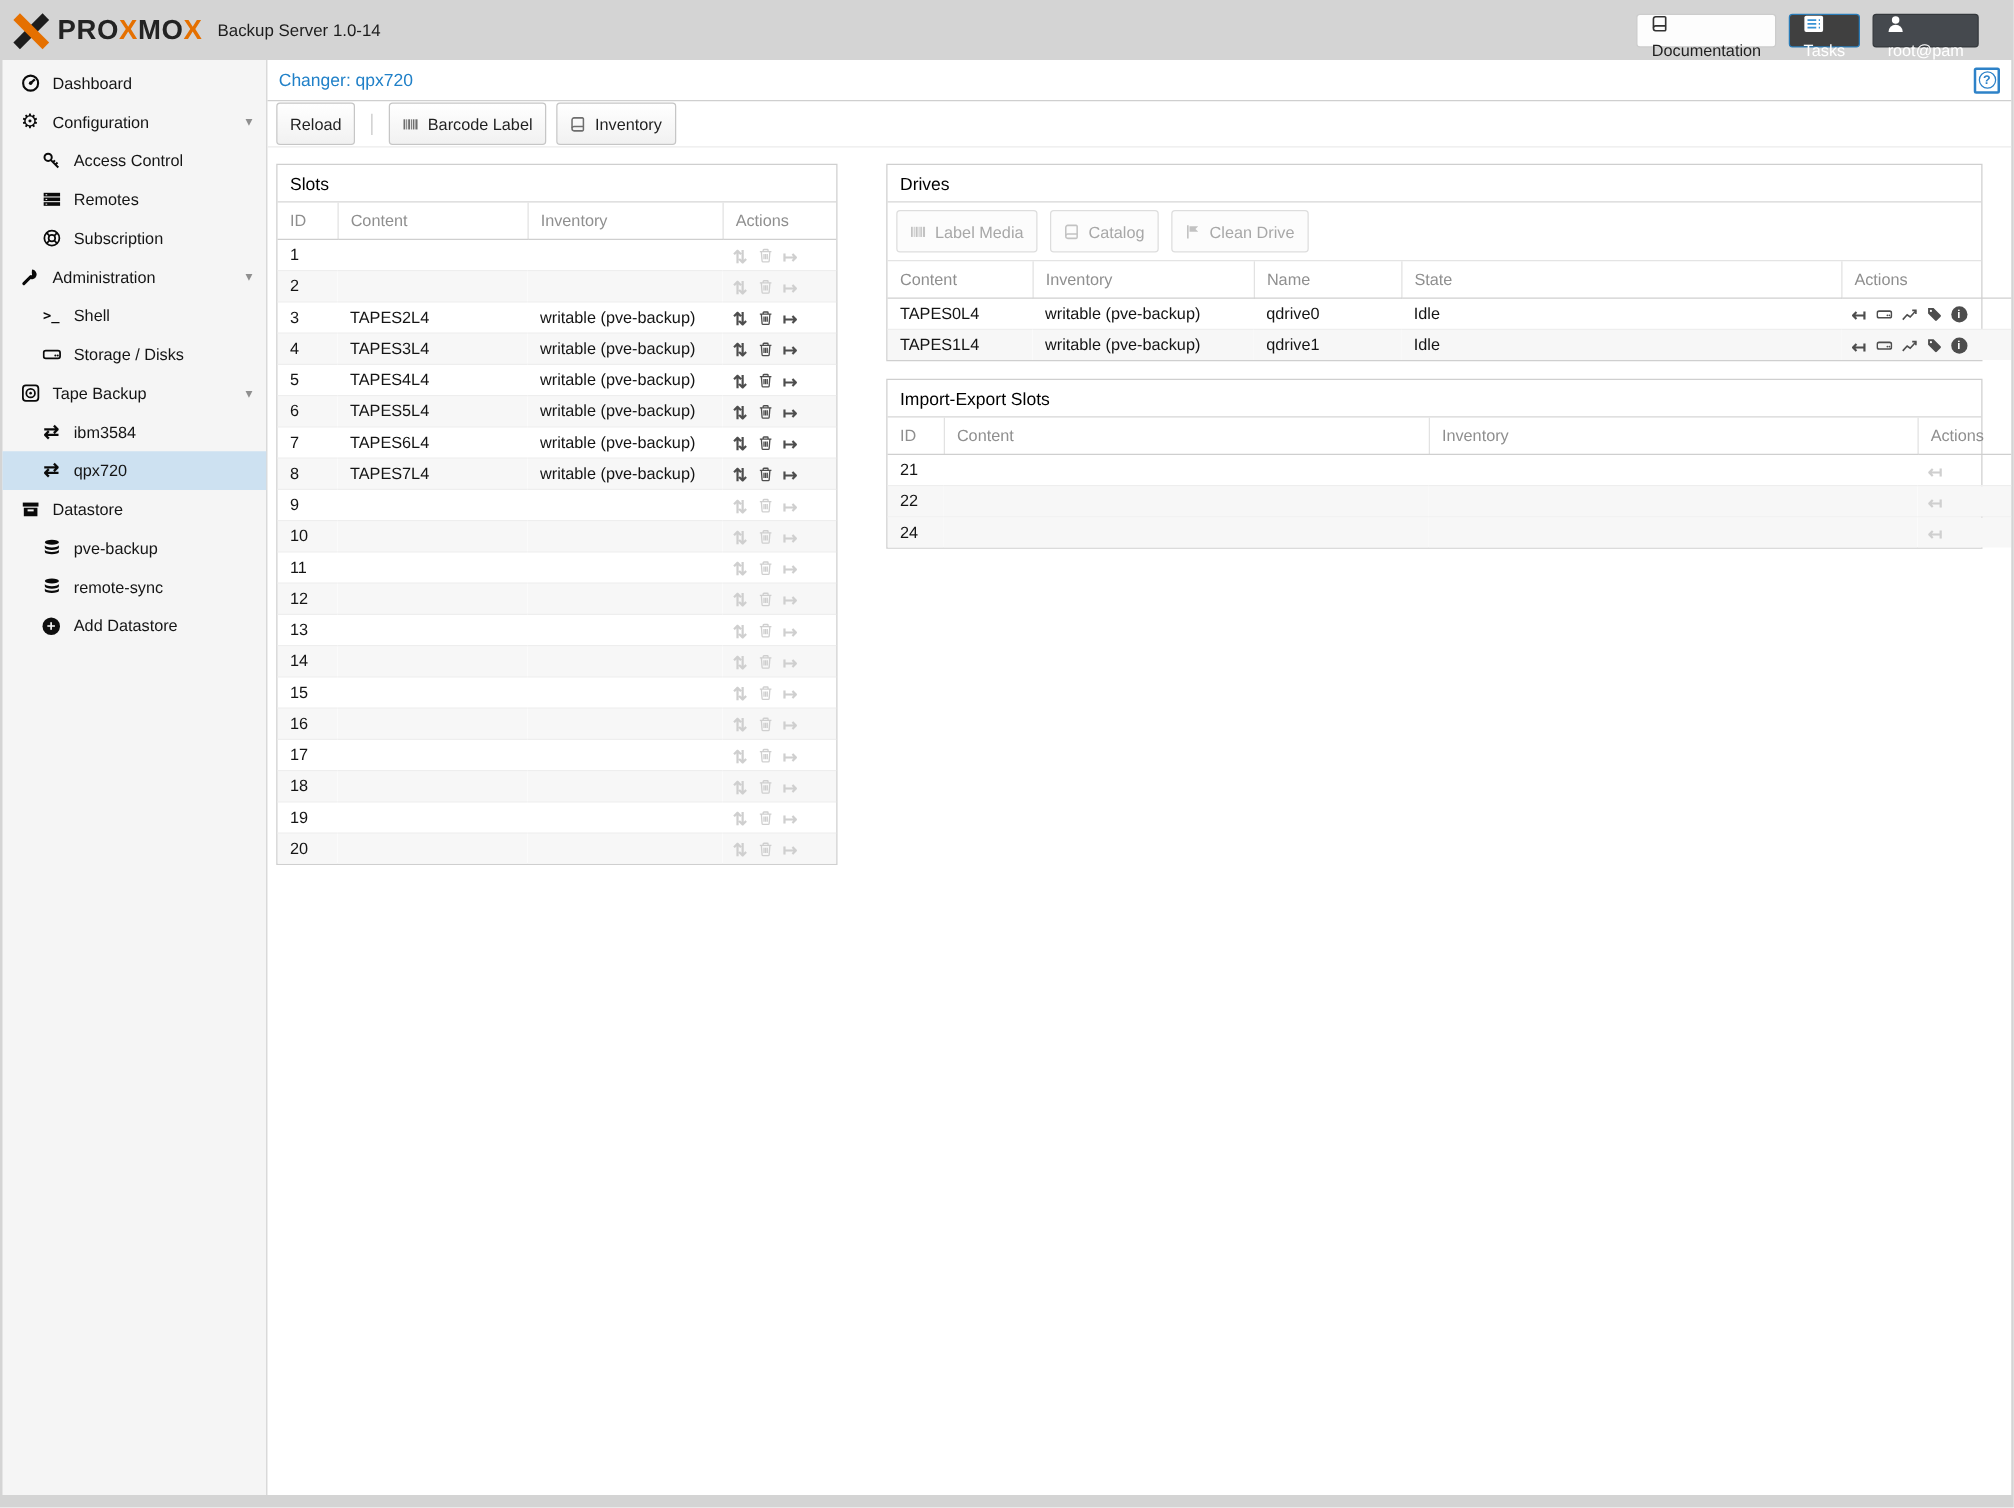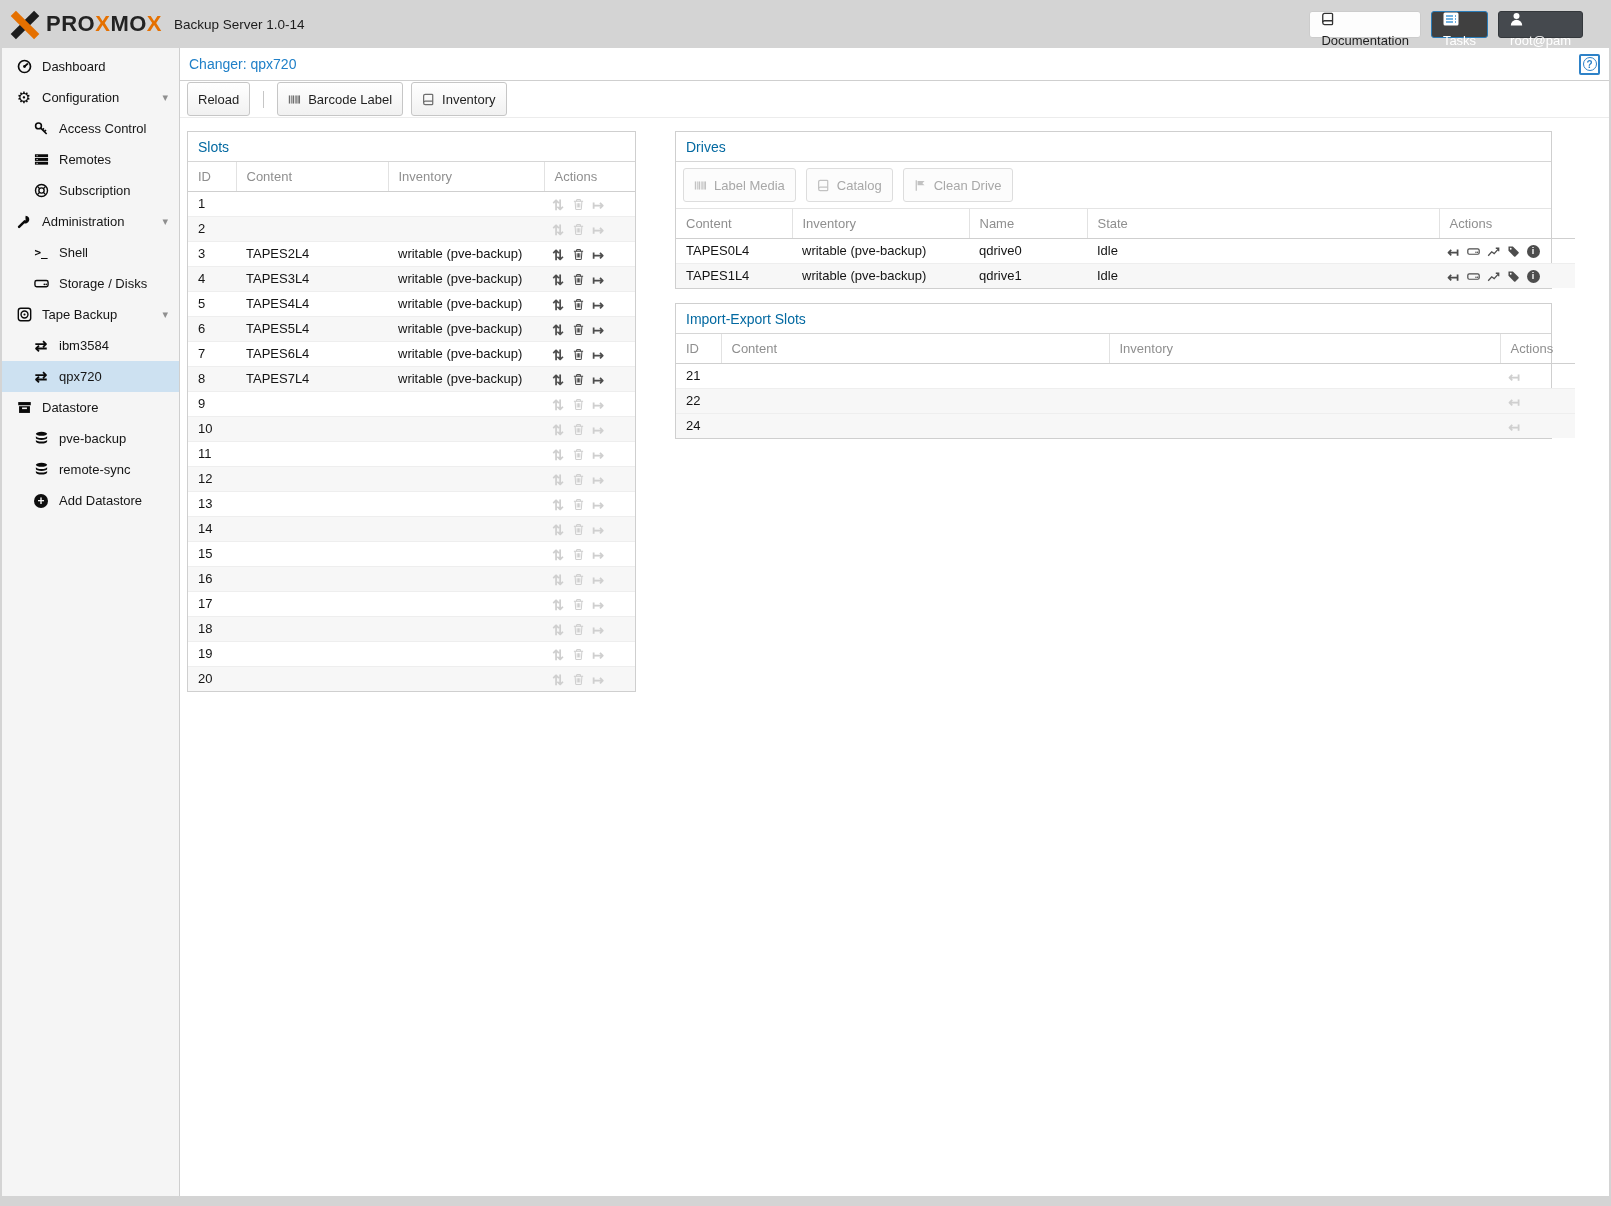--- a/index.html
+++ b/index.html
@@ -20,21 +20,21 @@
   .topbar-right { display:flex; align-items:center; gap:10px; padding-right:18px; }
   .tb-btn { height:27px; border-radius:3px; display:inline-flex; align-items:flex-start; gap:7px; padding:0 11px; font-size:13px; border:1px solid transparent;flex-direction:column; }
   .tb-btn .ticon { display:inline-flex; }
   .tb-btn.doc { background:#fdfdfd; border-color:#cccccc; color:#1f1f1f; }
   .tb-btn.tasks { background:#404040; border-color:#2a7cb8; color:#fff; }
   .tb-btn.tasks .count { font-weight:bold; margin-left:8px; }
   .tb-btn.user { background:#45494e; border-color:#34383c; color:#fff; }
   .tb-btn.user .chev { font-size:10px; opacity:.85; margin-left:3px; }
   
   .main { display:flex; height:1148px; padding:0 2px; }
-  .sidebar { width:178px; background:#f5f5f5; border-right:1px solid #cfcfcf; padding-top:3px; }
+  .sidebar { width:212px; background:#f5f5f5; border-right:1px solid #cfcfcf; padding-top:3px; }
   .content { flex:1; background:#fff; display:flex; flex-direction:column; }
   
   .side-item { height:31px; display:flex; align-items:center; gap:9px; padding-left:13px; position:relative; }
   .side-item.l2 { padding-left:30px; }
   .side-item.selected { background:#cde1f1; }
   .sicon { width:18px; display:inline-flex; justify-content:center; align-items:center; color:#0a0a0a; }
   .sicon svg { width:15px; height:15px; }
   .sicon .g { font-size:16px; line-height:1; }
   .sicon .chg { font-size:15px; font-weight:bold; line-height:1; }
   .sicon .term { font-family:"DejaVu Sans Mono", monospace; font-weight:bold; font-size:11px; }
@@ -50,21 +50,21 @@
   .btn .bicon { display:inline-flex; color:#6e6e6e; }
   .btn .bicon svg { width:13px; height:13px; }
   .btn.disabled { color:#a8a8a8; border-color:#dddddd; background:#fcfcfc; }
   .btn.disabled .bicon { color:#c2c2c2; }
   .vsep { width:1px; height:17px; background:#c6c6c6; margin:0 5px; }
   
   .panels { display:flex; gap:15px; padding:13px 8px 0 7px; align-items:flex-start; }
   .panel { border:1px solid #cfcfcf; background:#fff; }
   .slots-panel { width:449px; }
   .right-col { width:901px; display:flex; flex-direction:column; gap:14px;padding-left:24px; }
-  .panel-title { padding:7px 10px 6px; color:#0369a1; font-size:14px; border-bottom:1px solid #d6d6d6; }
+  .panel-title { padding:7px 10px 6px; color:#000000; font-size:14px; border-bottom:1px solid #d6d6d6; }
   .drives-toolbar { padding:6px 7px; display:flex; gap:10px; border-bottom:1px solid #e4e4e4; }
   table { width:100%; border-collapse:collapse; table-layout:fixed; }
   th { font-weight:normal; color:#8f8f8f; text-align:left; padding:7px 10px; border-bottom:1px solid #cfcfcf; border-right:1px solid #e2e2e2; font-size:13px; white-space:nowrap; overflow:hidden; }
   th:last-child { border-right:none; }
   td { padding:4px 10px; font-size:13px; line-height:16px; border-bottom:1px solid #eeeeee; white-space:nowrap; overflow:hidden; color:#141414; }
   tr:last-child td { border-bottom:none; }
   tr.stripe td { background:#f7f7f7; }
   .act { display:inline-flex; width:16px; justify-content:center; align-items:center; margin-right:4px; color:#4d4d4d; font-weight:bold; font-size:13px; line-height:1; vertical-align:middle; }
   .act svg { width:13px; height:13px; }
   .act.arrow { font-size:14px; }

